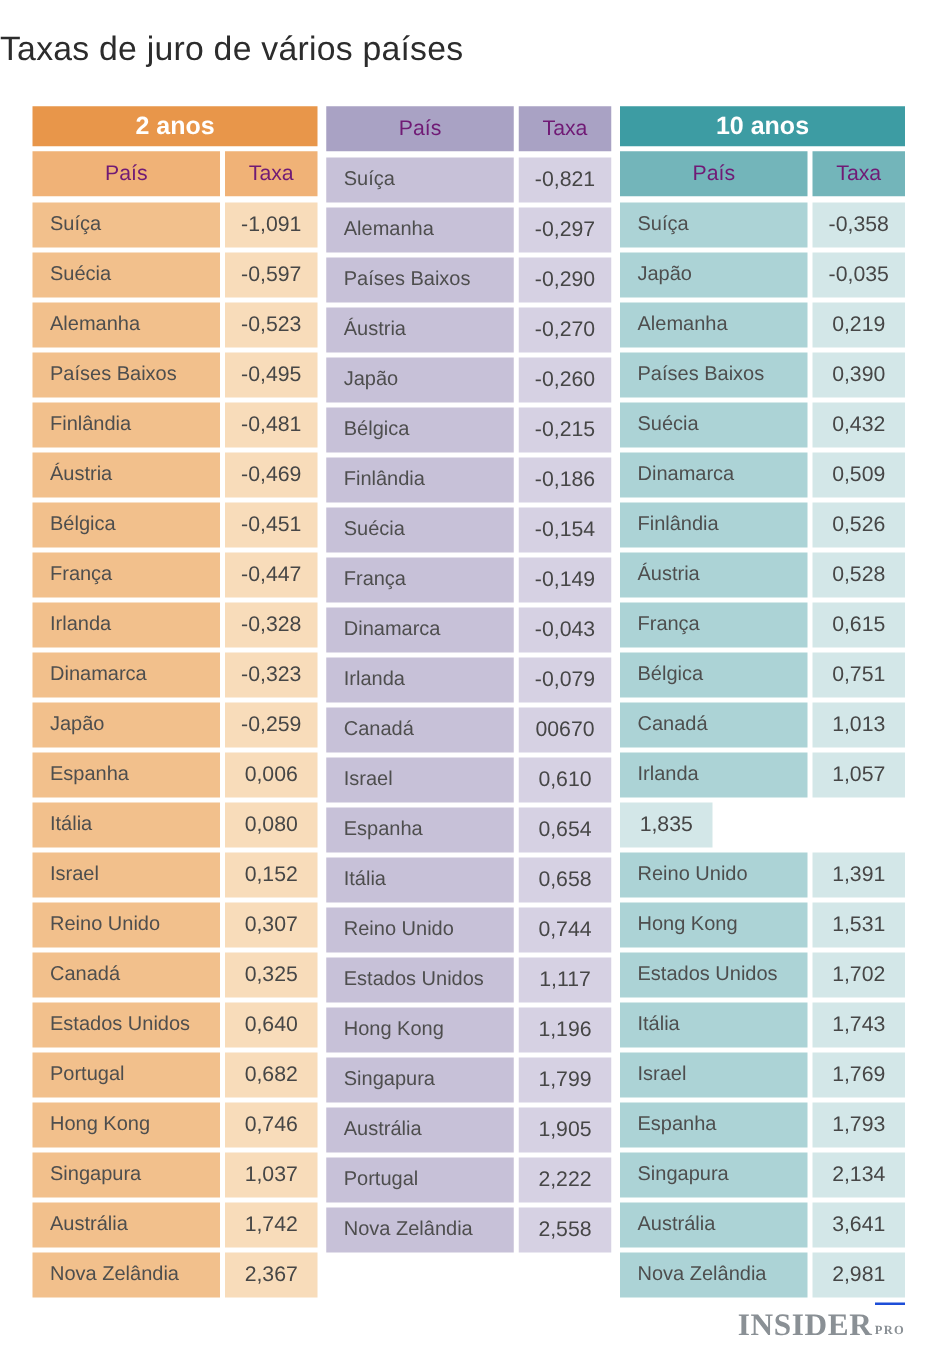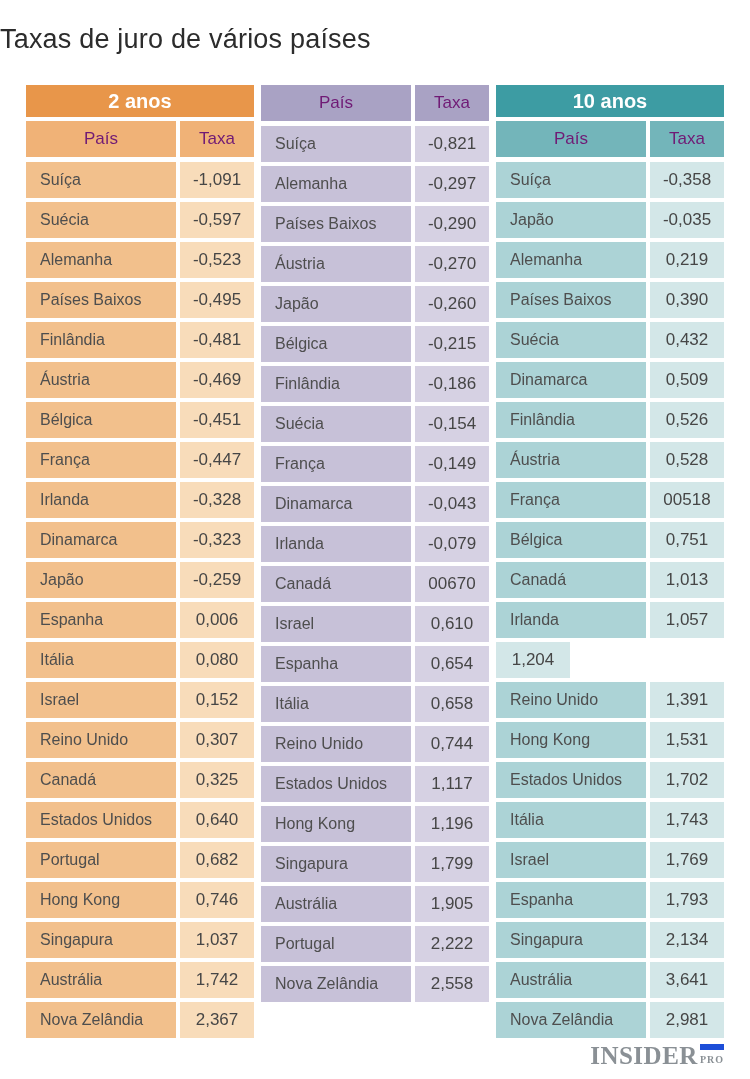--- a/index.html
+++ b/index.html
@@ -84,22 +84,22 @@
     white-space: nowrap;
   }
   .logo-main {
     font-size: 25px;
     letter-spacing: 0.5px;
   }
   .logo-sub {
     display: inline-block;
     font-size: 10px;
     letter-spacing: 1px;
-    border-top: 6px solid #1d4ed8;
-    padding-top: 4px;
+    border-top: 2px solid #1d4ed8;
+    padding-top: 15px;
     margin-left: 2px;
     vertical-align: 1px;
   }
 </style>
 </head>
 <body>
 
 <div class="page">
 
   <div class="page-title">Taxas de juro de vários países</div>
@@ -385,40 +385,40 @@
     <div class="cell col-rate rate-cell">0,526</div>
   </div>
 
   <div class="data-row">
     <div class="cell col-country country-cell">Áustria</div>
     <div class="cell col-rate rate-cell">0,528</div>
   </div>
 
   <div class="data-row">
     <div class="cell col-country country-cell">França</div>
-    <div class="cell col-rate rate-cell">00518</div>
+    <div class="cell col-rate rate-cell">0,615</div>
   </div>
 
   <div class="data-row">
     <div class="cell col-country country-cell">Bélgica</div>
     <div class="cell col-rate rate-cell">0,751</div>
   </div>
 
   <div class="data-row">
     <div class="cell col-country country-cell">Canadá</div>
     <div class="cell col-rate rate-cell">1,013</div>
   </div>
 
   <div class="data-row">
     <div class="cell col-country country-cell">Irlanda</div>
     <div class="cell col-rate rate-cell">1,057</div>
   </div>
 
   <div class="data-row">
-    <div class="cell col-rate rate-cell">1,204</div>
+    <div class="cell col-rate rate-cell">1,835</div>
   </div>
 
   <div class="data-row">
     <div class="cell col-country country-cell">Reino Unido</div>
     <div class="cell col-rate rate-cell">1,391</div>
   </div>
 
   <div class="data-row">
     <div class="cell col-country country-cell">Hong Kong</div>
     <div class="cell col-rate rate-cell">1,531</div>

